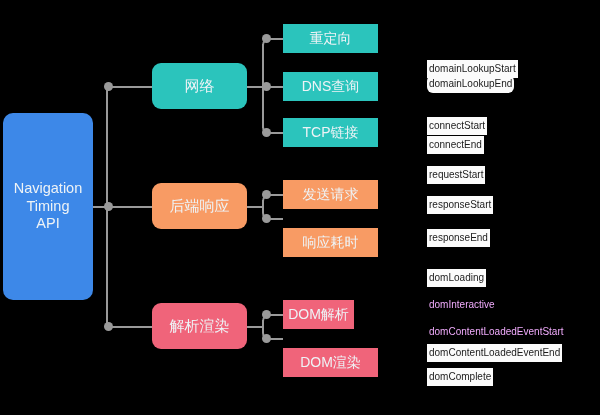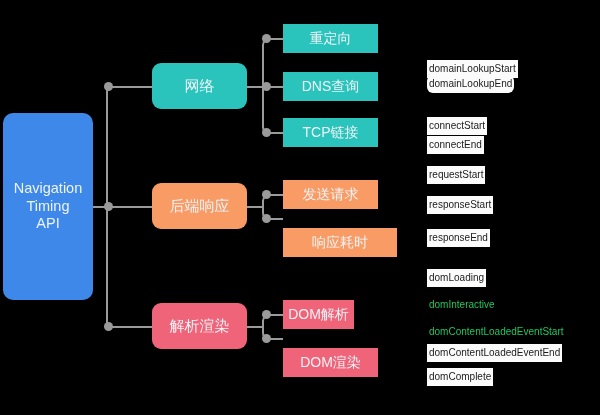--- a/index.html
+++ b/index.html
@@ -20,21 +20,21 @@
   .elbow{position:absolute;box-sizing:border-box;border:2px solid #9a9a9a;}
   .elbow.tl{border-right:0;border-bottom:0;border-top-left-radius:7px;}
   .elbow.bl{border-right:0;border-top:0;border-bottom-left-radius:7px;}
   .dot{position:absolute;width:9px;height:9px;border-radius:50%;
        background:#9a9a9a;}
 
   
   .tlabel{position:absolute;font-size:10px;line-height:16px;
           white-space:nowrap;padding:1px 2px;box-sizing:border-box;}
   .tlabel.on{background:#fbfbfb;color:#1b1b1b;}
-  .tlabel.off{background:transparent;color:#22c55e;}
+  .tlabel.off{background:transparent;color:#f0abfc;}
 </style>
 </head>
 <body>
 
 <div id="stage">
 
   <div class="hline" style="left:93px;top:206px;width:14px;"></div>
 
   <div class="vline" style="left:106px;top:86px;height:241px;"></div>
 
@@ -95,21 +95,21 @@
   <div class="node leaf" style="left:283px;top:118px;width:95px;height:29px;background:#2bc4bc;">
     <span class="lbl">TCP链接</span>
   </div>
 
   <div class="node branch" style="left:152px;top:183px;width:95px;height:46px;background:#f89b64;">
     <span class="lbl">后端响应</span>
   </div>
   <div class="node leaf" style="left:283px;top:180px;width:95px;height:29px;background:#f89b64;">
     <span class="lbl">发送请求</span>
   </div>
-  <div class="node leaf" style="left:283px;top:228px;width:114px;height:29px;background:#f89b64;">
+  <div class="node leaf" style="left:283px;top:228px;width:95px;height:29px;background:#f89b64;">
     <span class="lbl">响应耗时</span>
   </div>
 
   <div class="node branch" style="left:152px;top:303px;width:95px;height:46px;background:#f0647a;">
     <span class="lbl">解析渲染</span>
   </div>
   <div class="node leaf" style="left:283px;top:300px;width:71px;height:29px;background:#f0647a;">
     <span class="lbl">DOM解析</span>
   </div>
   <div class="node leaf" style="left:283px;top:348px;width:95px;height:29px;background:#f0647a;">

